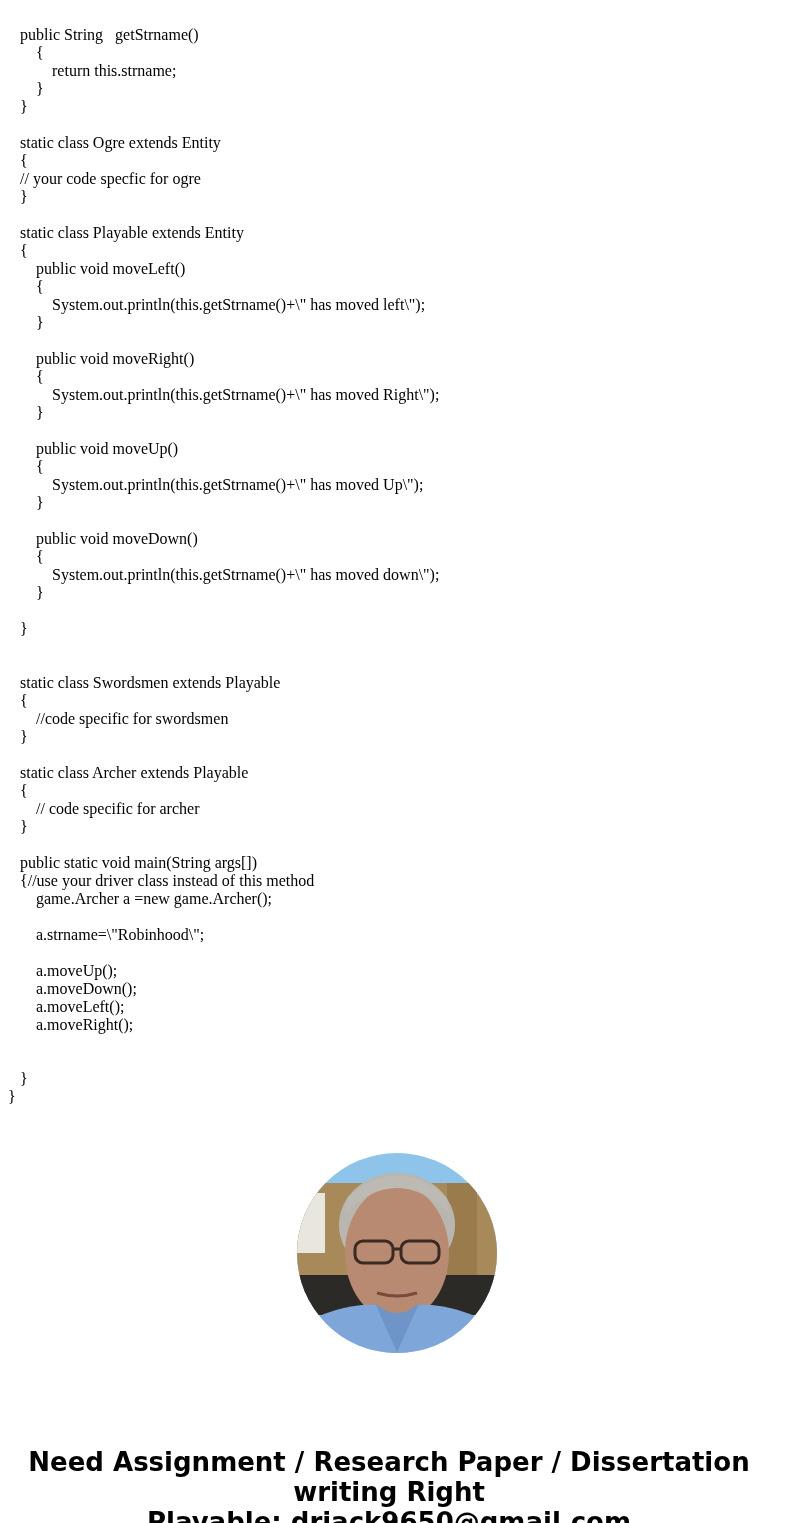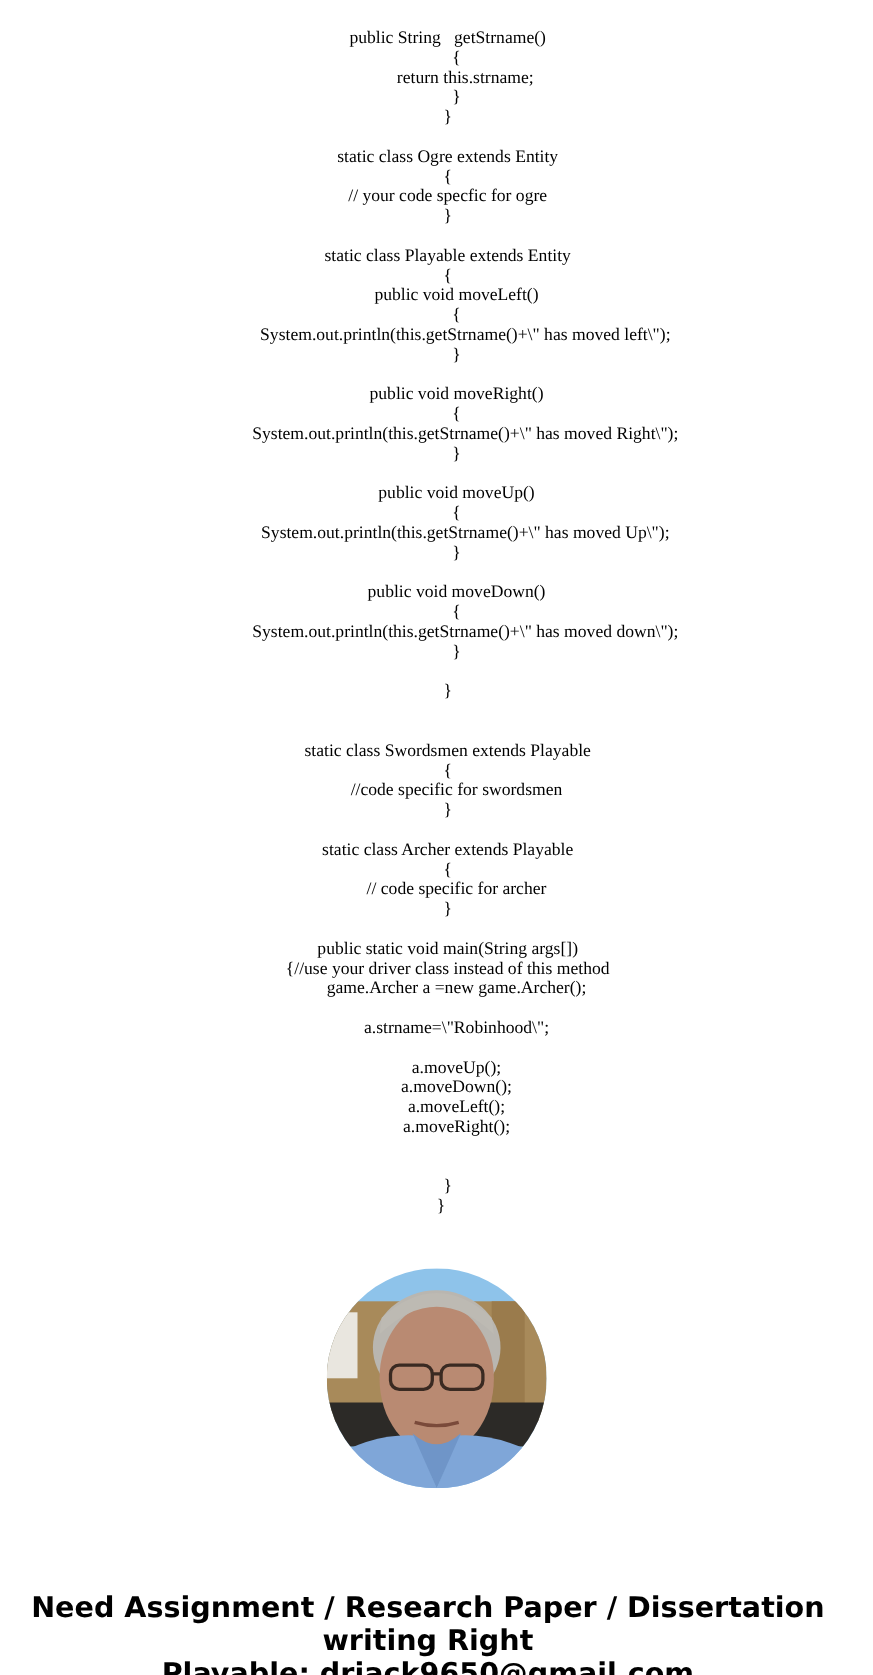--- a/index.html
+++ b/index.html
@@ -16,21 +16,20 @@
   }
   .code {
     position: absolute;
     left: 0;
     top: 26px;
     width: 794px;
     font-family: "Liberation Serif", serif;
     font-size: 16px;
     line-height: 18px;
     white-space: pre;
-    text-align: center;
   }
   .code-line {
     height: 18px;
     display: block;
   }
   .avatar {
     position: absolute;
     left: 297px;
     top: 1153px;
     width: 200px;

